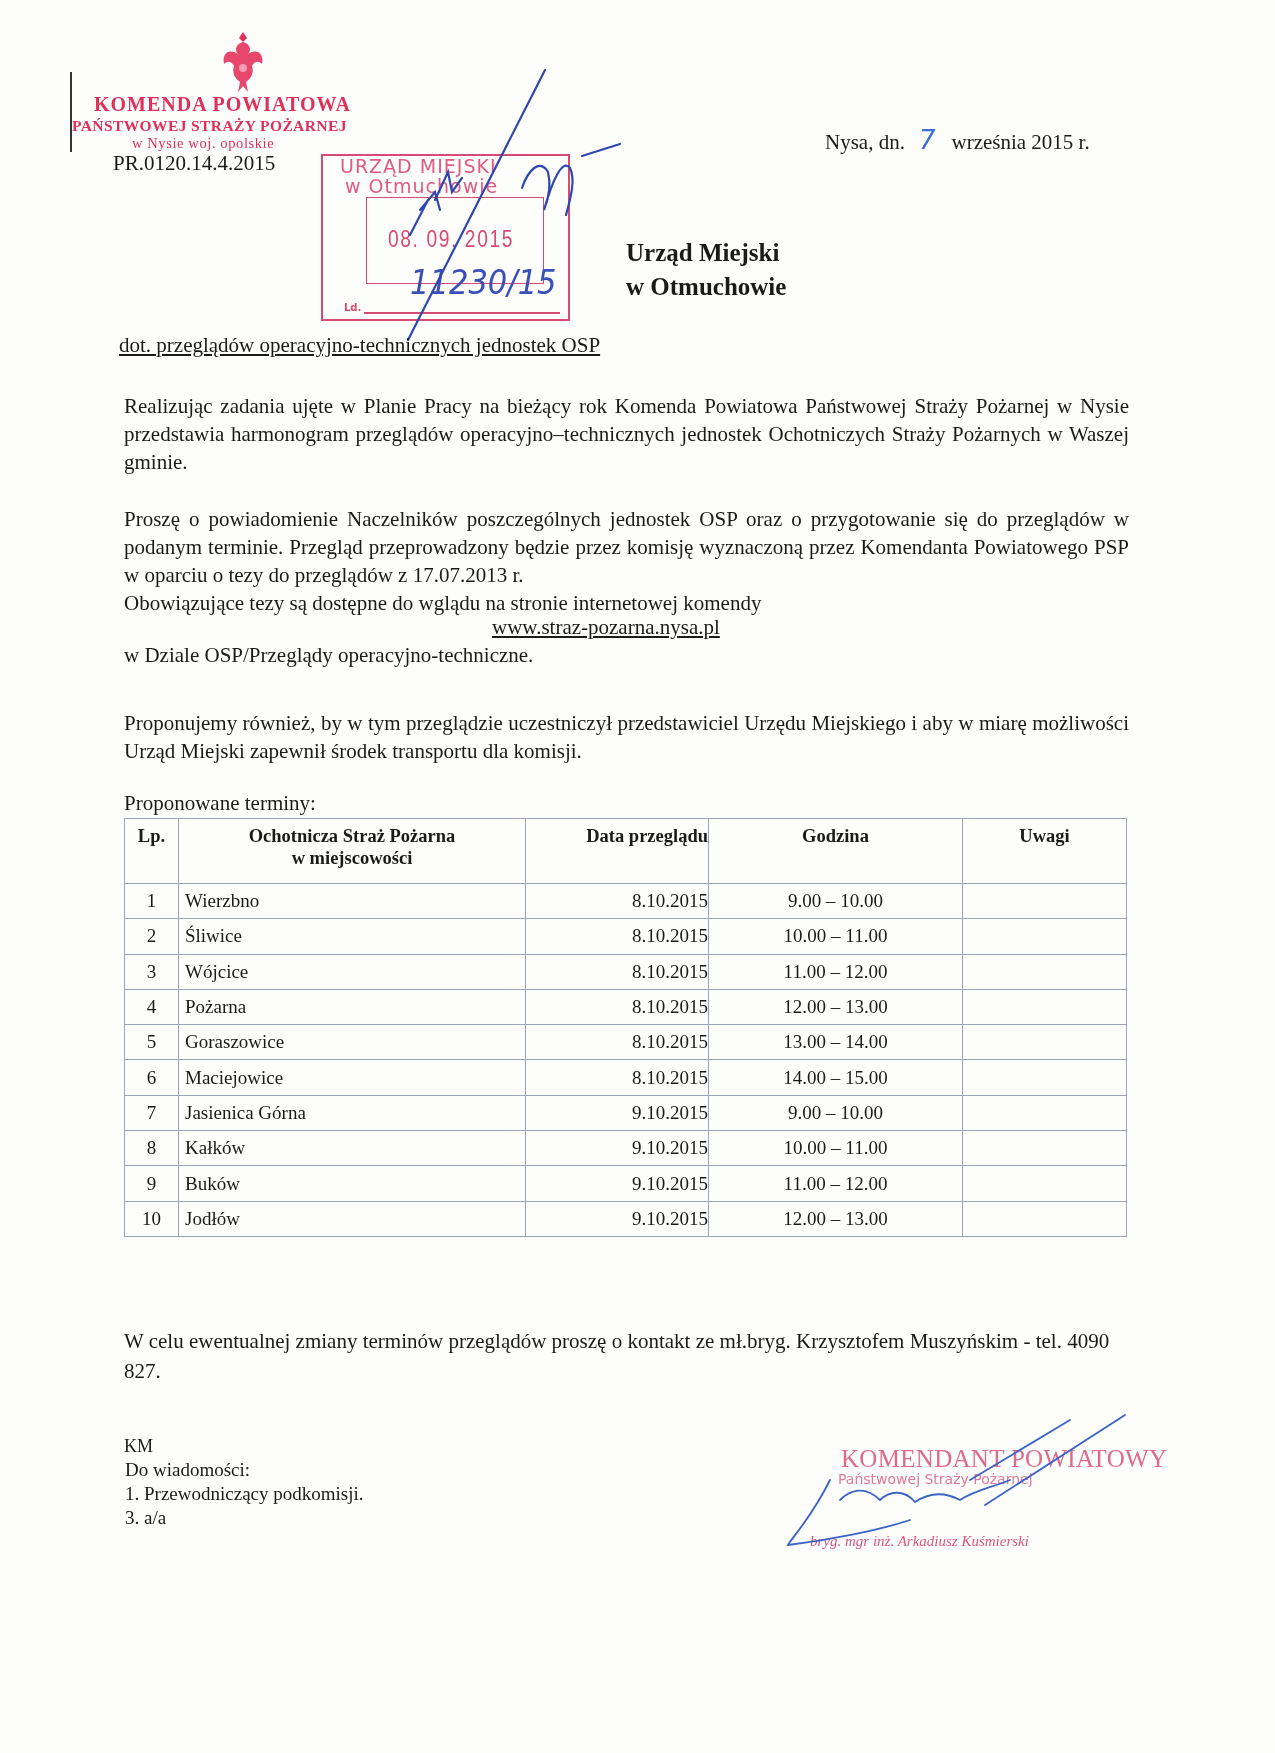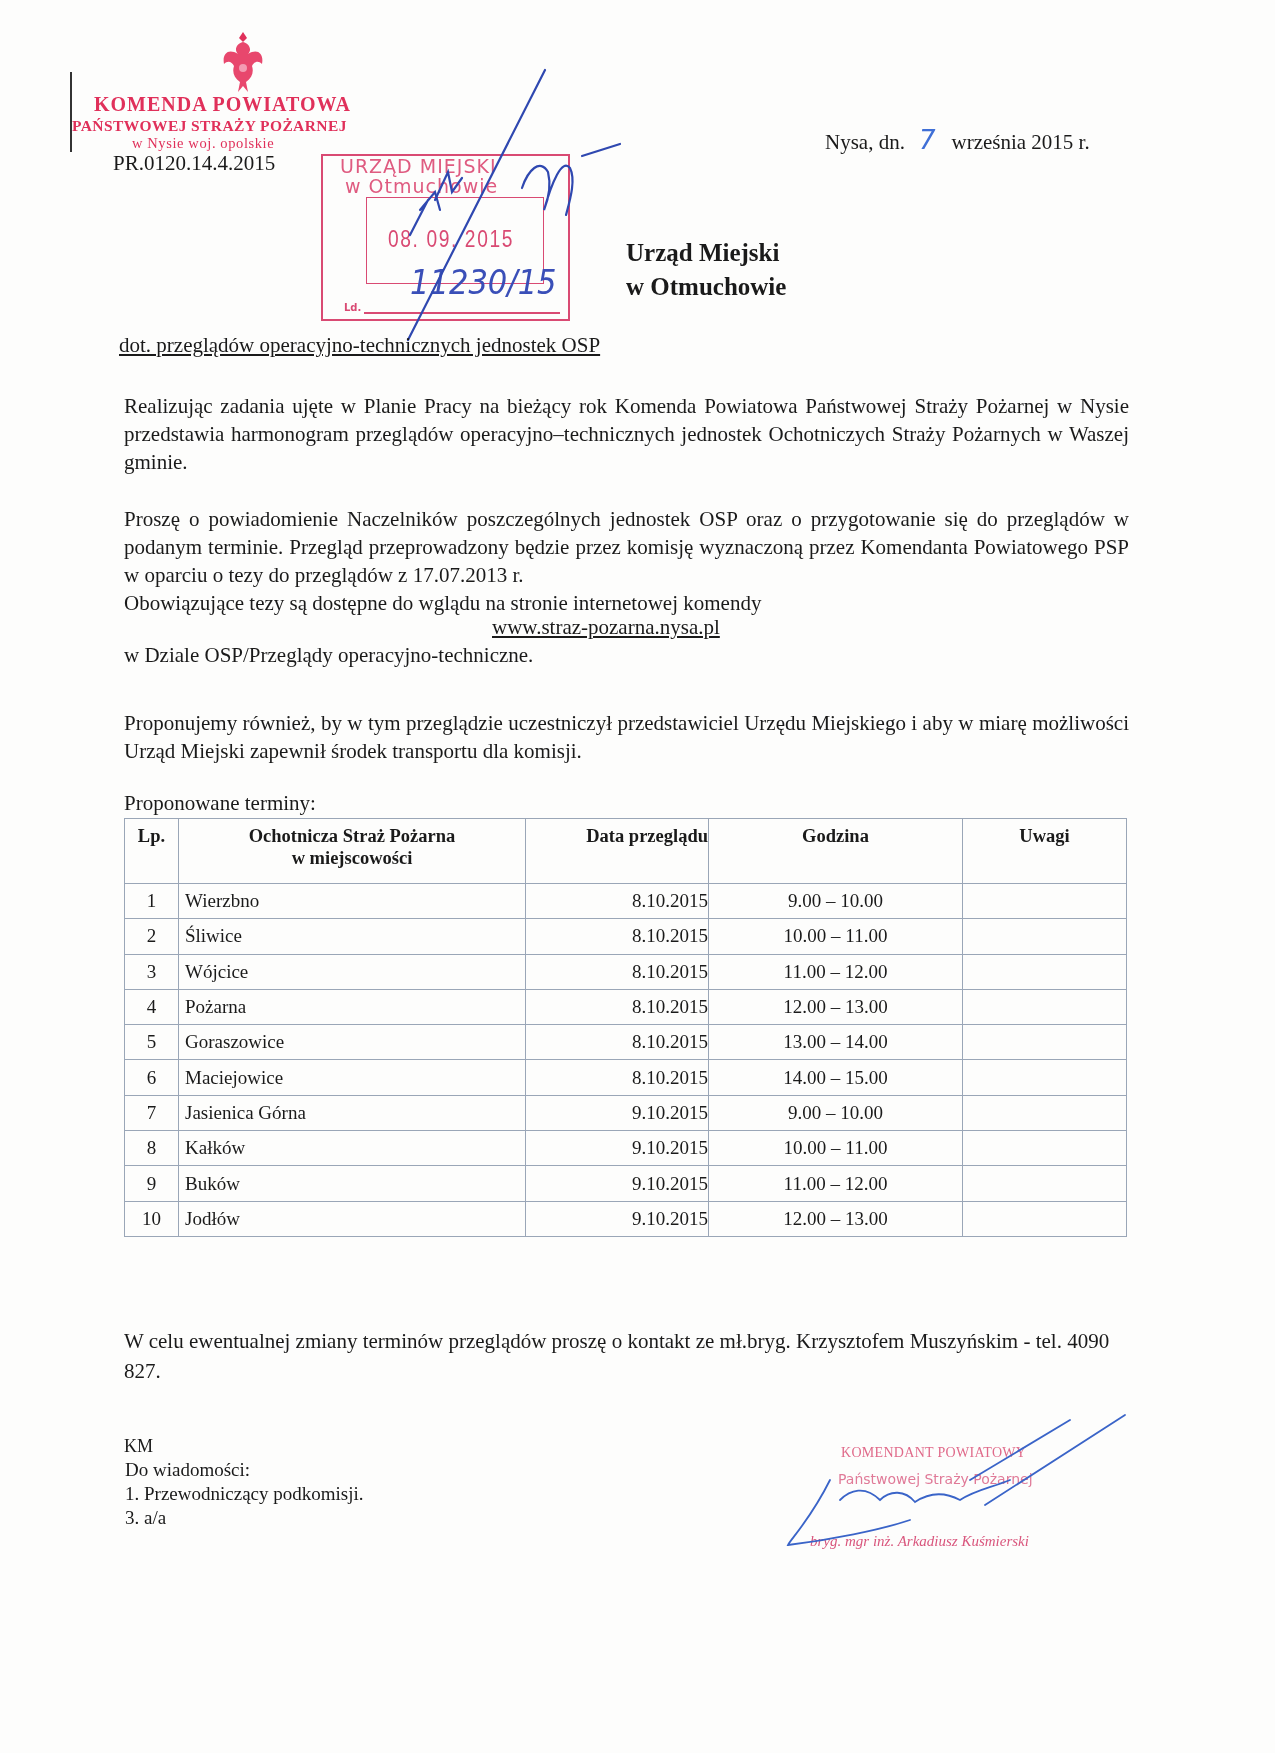--- a/index.html
+++ b/index.html
@@ -46,21 +46,21 @@
   .c-lp { width: 53px; text-align: center; }
   .c-name { width: 340px; text-align: left; padding-left: 6px !important; }
   table.sched th.c-name { text-align: center; padding-left: 0 !important; }
   .c-date { width: 182px; text-align: right; }
   .c-time { width: 253px; text-align: center; }
   .c-note { text-align: center; }
   
   .contact { left: 124px; top: 1326px; font-size: 21px; line-height: 30px; width: 1000px; }
   .initials { left: 124px; top: 1410px; font-size: 18px; margin-top: 26px; }
   .cc { left: 125px; top: 1458px; font-size: 19px; line-height: 24px; }
-  .sig1 { left: 816px; top: 1445px; font-size: 14px; color: #e06a8a; letter-spacing: 0.3px; margin-left: 25px; }
+  .sig1 { left: 816px; top: 1445px; font-size: 25px; color: #e06a8a; letter-spacing: 0.3px; margin-left: 25px; }
   .sig2 { left: 838px; top: 1471px; font-family: "DejaVu Sans", sans-serif; font-size: 14px; color: #e07a98; }
   .sig3 { left: 810px; top: 1533px; font-size: 15px; font-style: italic; color: #d9567d; }
   .sig-scrawl { left: 770px; top: 1410px; width: 360px; height: 150px; }
 </style>
 </head>
 <body>
 
 <svg class="abs eagle" viewBox="0 0 50 66">
   <path d="M25 2 l4 6 -4 4 -4 -4z" fill="#e0305a"></path>
   <path d="M25 12 C18 14 16 20 20 24 C10 18 4 24 6 34 C10 30 14 32 16 36 C14 42 16 48 22 52 L20 62 L25 56 L30 62 L28 52 C34 48 36 42 34 36 C36 32 40 30 44 34 C46 24 40 18 30 24 C34 20 32 14 25 12Z" fill="#e8476d"></path>

